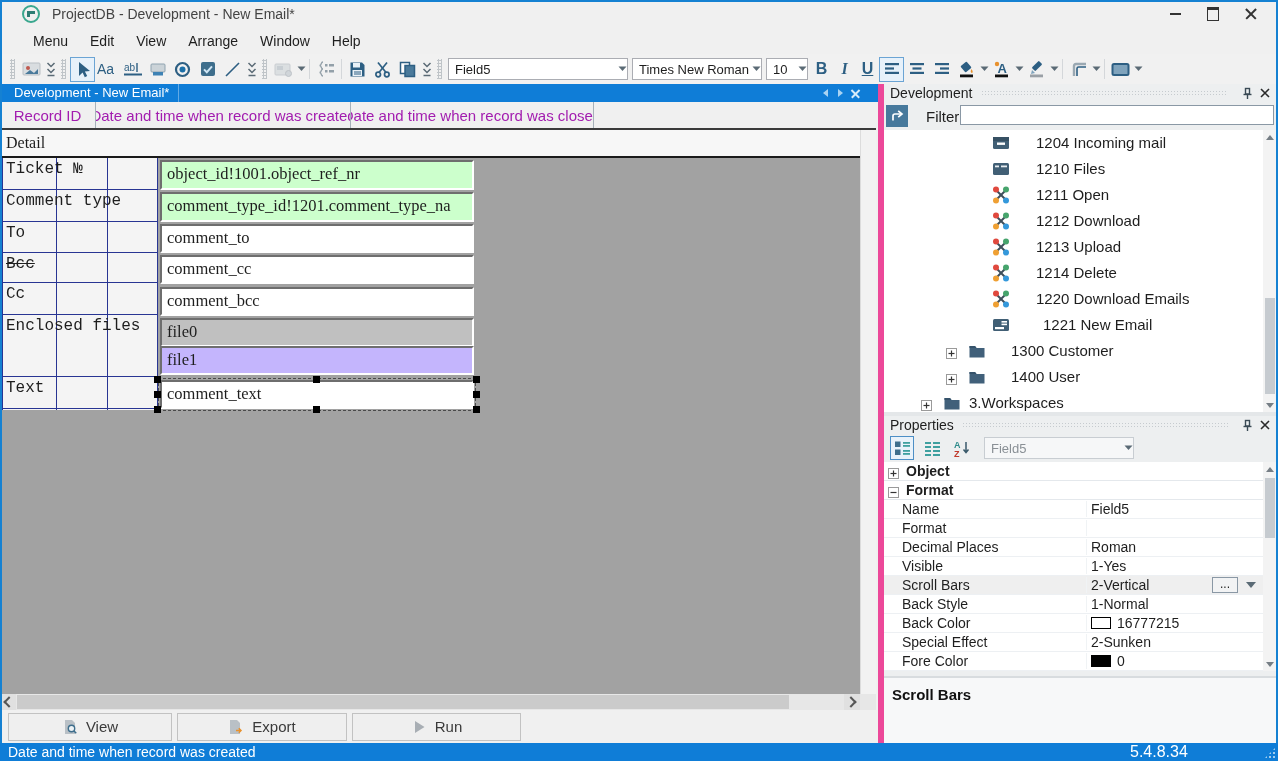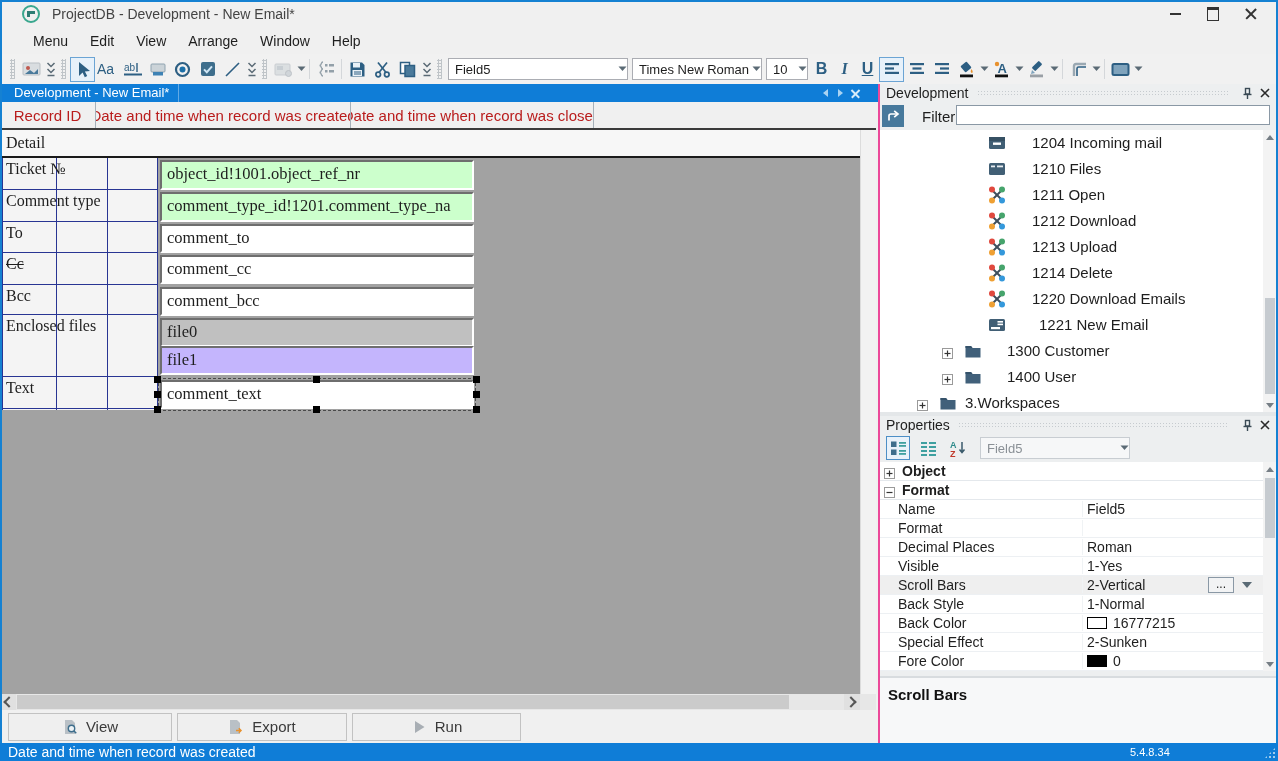--- a/index.html
+++ b/index.html
@@ -47,30 +47,30 @@
   .tabnav{position:absolute;right:18px;top:0;height:18px;display:flex;align-items:center;gap:6px;}
   .tn{width:9px;height:12px;display:flex;align-items:center;justify-content:center;}
   .tri-l{width:0;height:0;border-top:4px solid transparent;border-bottom:4px solid transparent;border-right:5px solid #A9D3F2;}
   .tri-r{width:0;height:0;border-top:4px solid transparent;border-bottom:4px solid transparent;border-left:5px solid #A9D3F2;}
   .tab-x{position:relative;width:9px;height:9px;}
   .tab-x::before,.tab-x::after{content:"";position:absolute;left:-1px;top:4px;width:11px;height:1.5px;background:#D7ECFA;}
   .tab-x::before{transform:rotate(45deg);} .tab-x::after{transform:rotate(-45deg);}
 
   
   .colheaders{position:absolute;left:0;top:102px;width:876px;height:28px;background:#F0F0F0;border-bottom:2px solid #3A3A3A;box-sizing:border-box;display:flex;}
-  .colcell{height:100%;display:flex;align-items:center;justify-content:center;font-size:15px;color:#b91c1c;border-right:1px solid #A6B1BA;box-sizing:border-box;white-space:nowrap;overflow:hidden;}
+  .colcell{height:100%;display:flex;align-items:center;justify-content:center;font-size:15px;color:#a21caf;border-right:1px solid #A6B1BA;box-sizing:border-box;white-space:nowrap;overflow:hidden;}
   .col-ovf{position:absolute;right:2px;top:3px;width:16px;height:20px;display:flex;align-items:center;justify-content:center;}
 
   
   .canvas{position:absolute;left:0;top:130px;width:876px;height:564px;background:#A2A2A2;}
   .band-header{position:absolute;left:0;top:0;width:860px;height:28px;background:#F7F7F7;border-bottom:2px solid #1A1A1A;box-sizing:border-box;font-family:"Liberation Serif",serif;font-size:16px;}
   .band-header span{margin-left:6px;line-height:25px;margin-top:8px;}
   .labelgrid{position:absolute;left:2px;top:28px;width:156px;height:252px;background:#F4F4F4;border-left:1px solid #283593;border-right:1px solid #283593;box-sizing:border-box;}
   .lrow{position:relative;border-bottom:1px solid #283593;box-sizing:border-box;}
-  .lrow span{position:absolute;left:3px;top:2px;font-family:Liberation Serif, serif;font-size:16px;white-space:nowrap;z-index:2;}
+  .lrow span{position:absolute;left:3px;top:2px;font-family:Liberation Mono, monospace;font-size:16px;white-space:nowrap;z-index:2;}
   .lrow:nth-child(4) span{text-decoration:line-through;text-decoration-thickness:1px;}
   .vline{position:absolute;top:28px;height:252px;width:1px;background:#283593;z-index:1;}
   .dfield{position:absolute;left:160px;width:314px;box-sizing:border-box;
           border-top:2px solid #6E6E6E;border-left:2px solid #6E6E6E;border-bottom:2px solid #FFF;border-right:2px solid #FFF;
           font-family:"Liberation Serif",serif;font-size:16.5px;padding:2px 0 0 5px;white-space:nowrap;overflow:hidden;}
   .dfield.selected{outline:1px dashed #4A4A4A;outline-offset:1px;}
   .handle{position:absolute;width:7px;height:7px;background:#000;z-index:5;}
   .vscroll{position:absolute;left:860px;top:0;width:16px;height:564px;background:#F2F2F2;border-left:1px solid #DCDCDC;box-sizing:border-box;}
 
   
@@ -80,21 +80,21 @@
   .chev.left{transform:rotate(45deg);margin-left:2px;}
   .chev.right{transform:rotate(225deg);margin-right:2px;}
   .hs-thumb{position:absolute;left:17px;top:1px;width:772px;height:14px;background:#CBCBCB;}
 
   
   .actions{position:absolute;left:0;top:710px;width:876px;height:33px;background:#F0F0F0;display:flex;align-items:center;padding-left:8px;box-sizing:border-box;gap:5px;}
   .act-btn{height:28px;background:#EFEFEF;border:1px solid #C2C2C2;display:flex;align-items:center;justify-content:center;gap:8px;font-size:15px;color:#3A3A3A;font-family:"Liberation Sans",sans-serif;box-sizing:border-box;}
   .act-btn svg{display:block;}
 
   
-  .panel{position:absolute;left:878px;top:84px;width:400px;height:659px;background:#EDEFF0;border-left:2px solid #ec4899;box-sizing:border-box;}
+  .panel{position:absolute;left:878px;top:84px;width:400px;height:659px;background:#EDEFF0;border-left:6px solid #ec4899;box-sizing:border-box;}
   .phdr{position:absolute;left:0;width:100%;height:18px;display:flex;align-items:center;padding:0 6px;box-sizing:border-box;}
   .phdr-title{font-size:14px;color:#1E1E1E;}
   .phdr-dots{flex:1;height:6px;margin:0 8px;background-image:radial-gradient(#C6CBCF 0.9px,transparent 1px);background-size:3px 3px;}
   .pin,.pclose{width:14px;height:14px;display:flex;align-items:center;justify-content:center;margin-left:4px;}
   .filterrow{position:absolute;left:0;top:18px;width:100%;height:28px;display:flex;align-items:center;}
   .filter-go{width:22px;height:22px;margin-left:2px;}
   .filter-label{font-size:15px;margin-left:18px;}
   .filter-input{position:absolute;left:76px;top:3px;width:314px;height:20px;border:1px solid #8A98A5;background:#FFF;font-size:14px;padding:0 4px;box-sizing:border-box;outline:none;}
   .tree{position:absolute;left:0;top:46px;width:100%;height:282px;background:#FFF;overflow:hidden;}
   .tree-row{position:relative;height:26px;}
@@ -124,21 +124,21 @@
   .swatch{display:inline-block;width:20px;height:12px;border:1px solid #000;margin-right:6px;box-sizing:border-box;}
   .ellipsis-btn{position:absolute;right:32px;top:1px;width:26px;height:16px;border:1px solid #8A98A5;background:#F2F3F4;font-size:12px;line-height:12px;text-align:center;box-sizing:border-box;}
   .val-dd{position:absolute;right:14px;top:6px;width:0;height:0;border-left:5px solid transparent;border-right:5px solid transparent;border-top:6px solid #5A6A75;}
   .props-sb{position:absolute;right:1px;top:378px;width:14px;height:209px;background:#F3F3F3;}
   .propdesc{position:absolute;left:0;top:592px;width:100%;height:67px;background:#F7F8F9;border-top:2px solid #D8DCDF;box-sizing:border-box;}
   .propdesc span{display:block;margin:8px 0 0 8px;font-weight:bold;font-size:15px;color:#111;}
 
   
   .statusbar{position:absolute;left:0;top:743px;width:100%;height:18px;background:#0F7DD7;color:#FFF;z-index:70;}
   .status-msg{position:absolute;left:8px;line-height:18px;font-size:14px;}
-  .status-ver{position:absolute;left:1130px;line-height:18px;font-size:11px;}
+  .status-ver{position:absolute;left:1130px;line-height:18px;font-size:16px;}
   .grip-corner{position:absolute;right:2px;bottom:2px;width:12px;height:12px;
     background-image:radial-gradient(#9ECCEF 1px,transparent 1.2px);background-size:4px 4px;background-position:bottom right;
     clip-path:polygon(100% 0,100% 100%,0 100%);}
 </style>
 </head>
 <body>
 
 <div id="app">
 
   <div class="titlebar">
@@ -450,25 +450,25 @@
     <div class="labelgrid" id="labelgrid">
         <div class="lrow" style="height: 32px;">
           <span>Ticket №</span>
         </div>
         <div class="lrow" style="height: 32px; text-align: right;">
           <span>Comment type</span>
         </div>
         <div class="lrow" style="height: 31px;">
           <span>To</span>
         </div>
+        <div class="lrow" style="height: 30px;">
+          <span>Bcc</span>
+        </div>
         <div class="lrow" style="height: 32px;">
           <span>Cc</span>
-        </div>
-        <div class="lrow" style="height: 30px;">
-          <span>Bcc</span>
         </div>
         <div class="lrow" style="height: 62px;">
           <span>Enclosed files</span>
         </div>
         <div class="lrow" style="height: 32px;">
           <span>Text</span>
         </div>
       </div>
     <div class="vline" style="left:56px"></div>
     <div class="vline" style="left:107px"></div>

